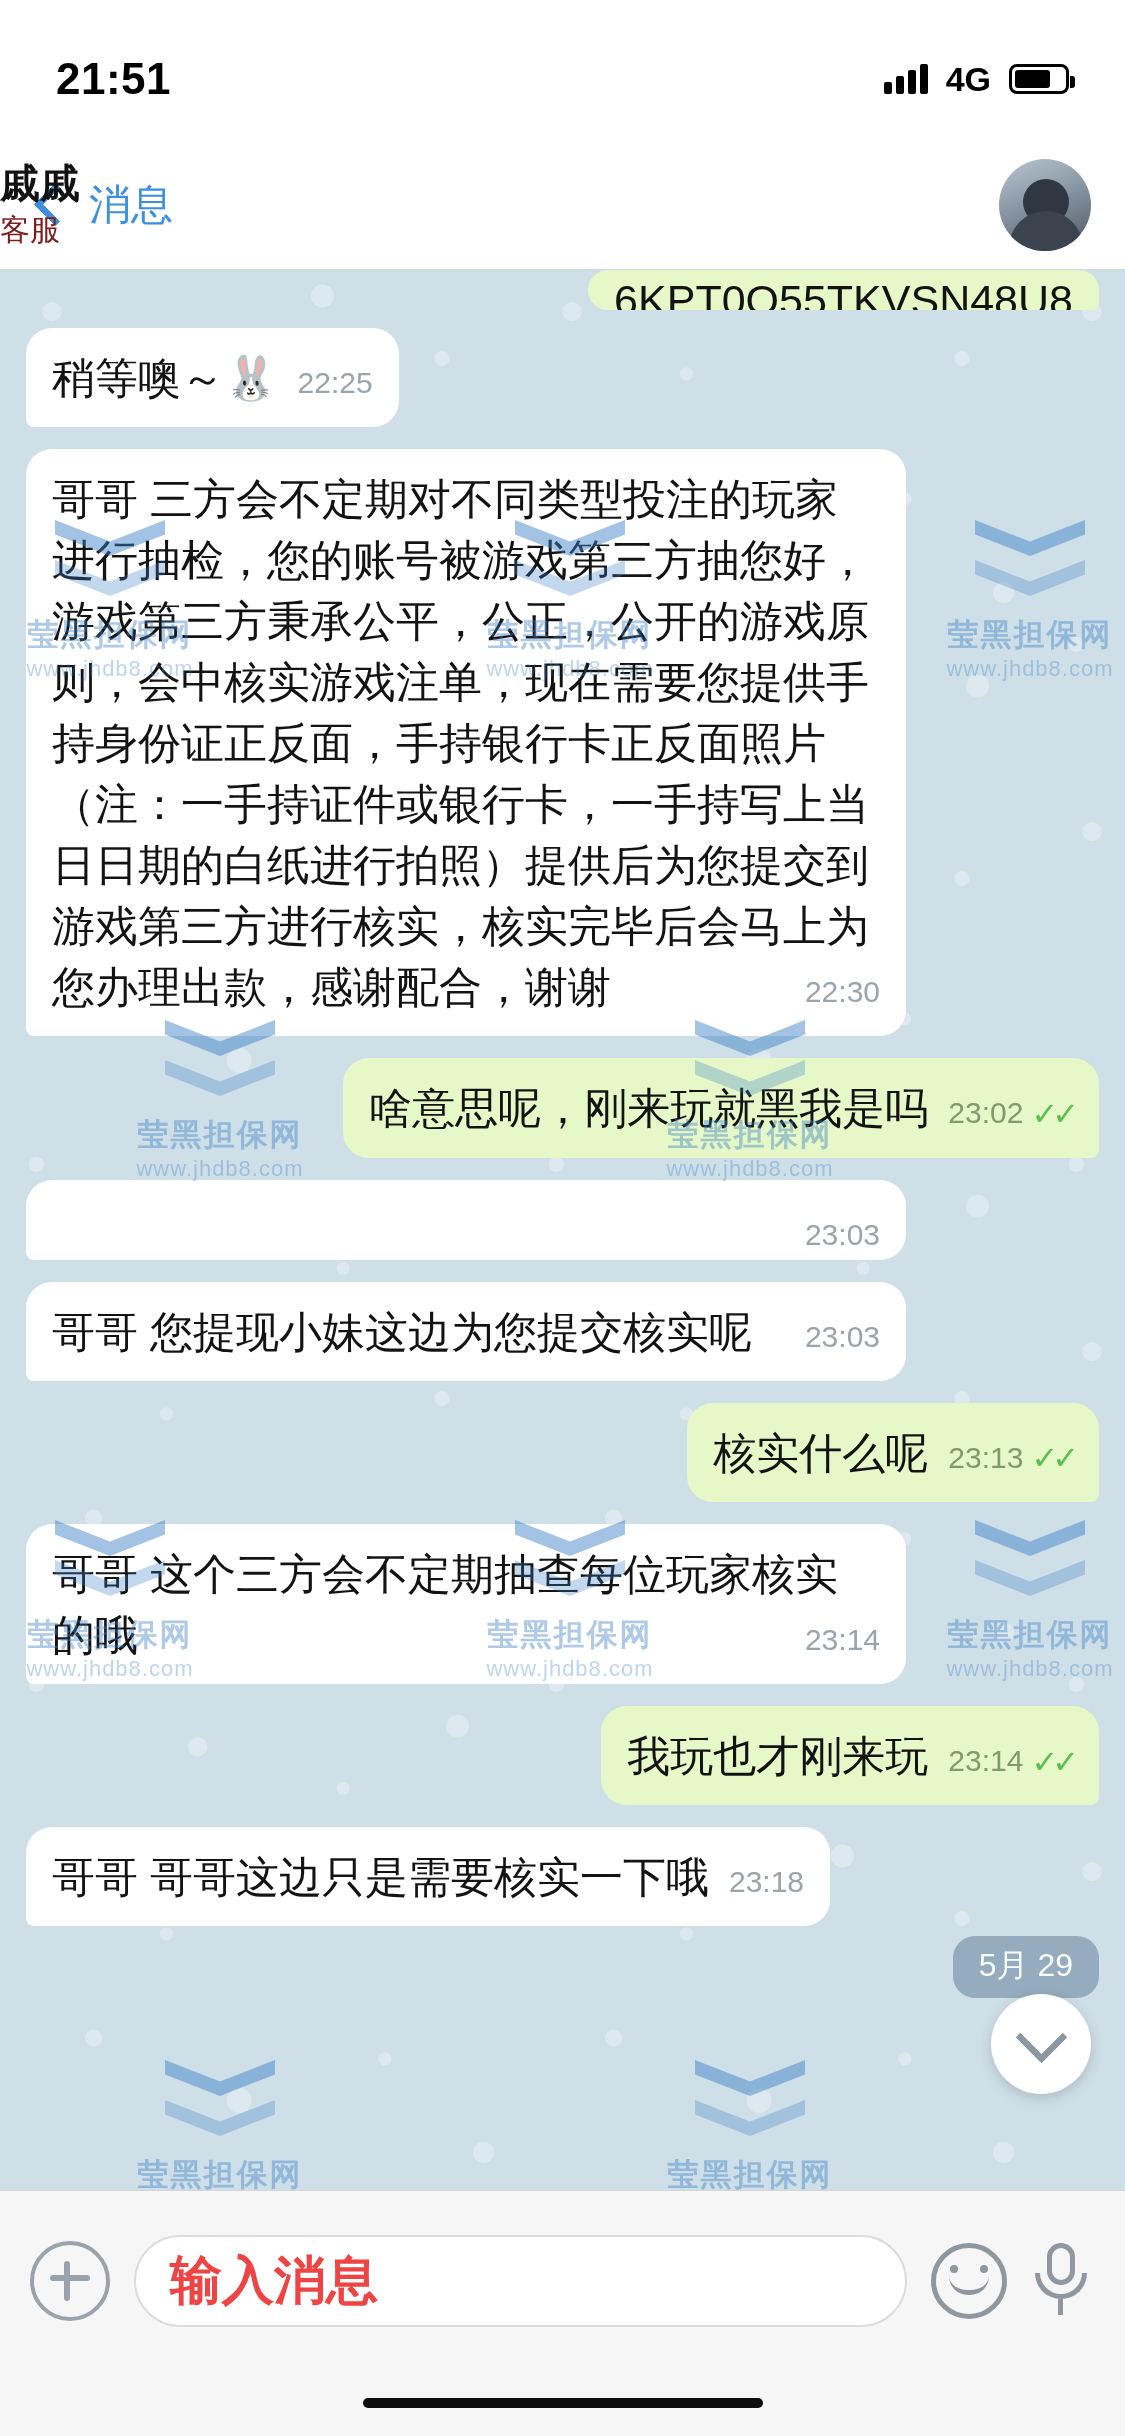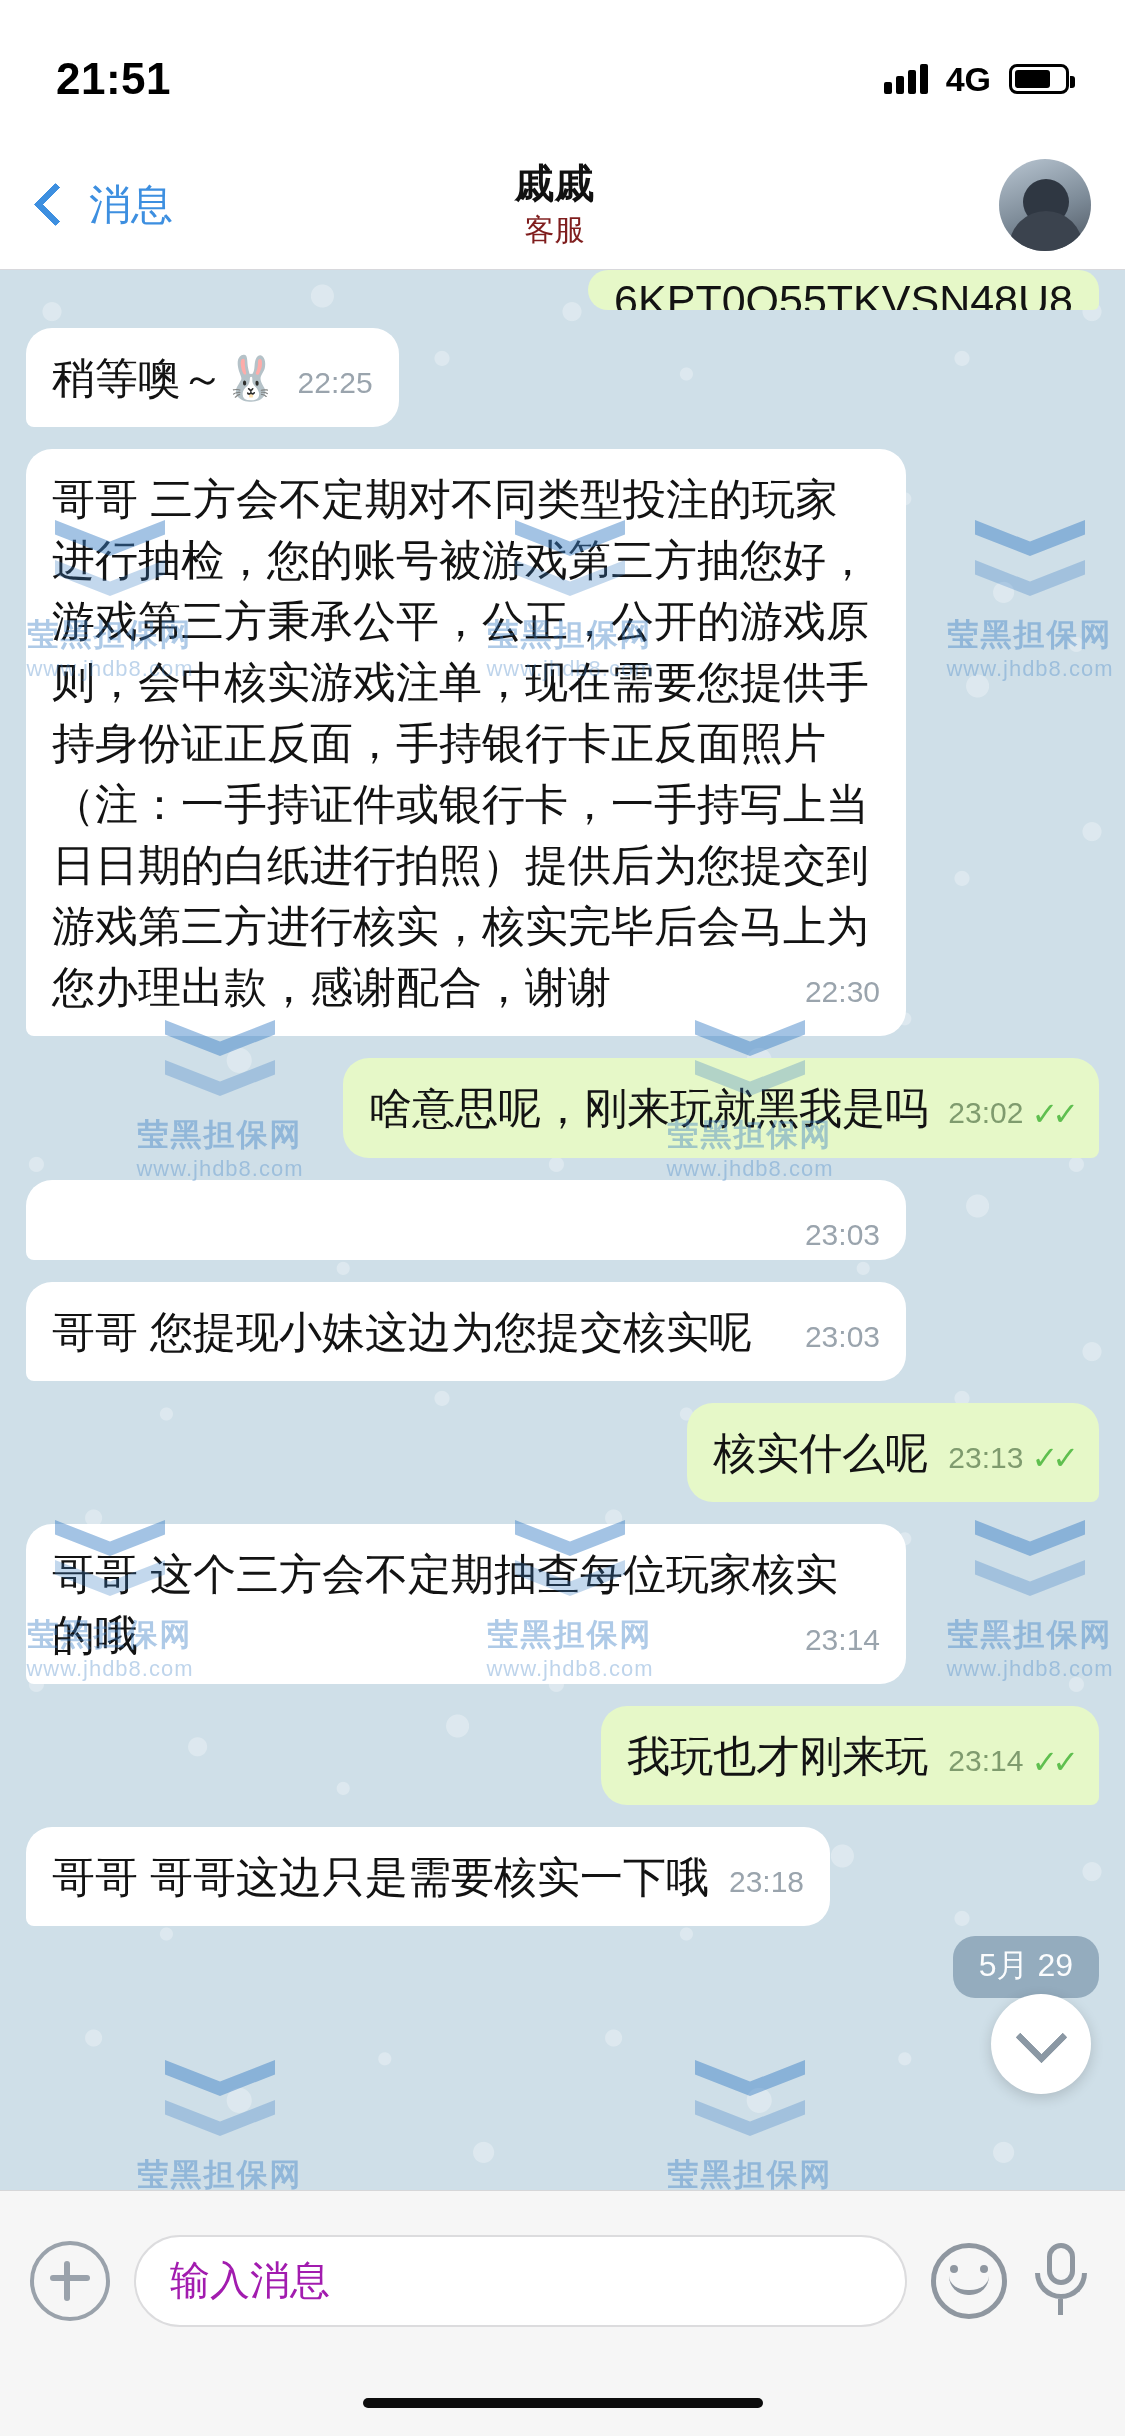--- a/index.html
+++ b/index.html
@@ -129,21 +129,20 @@
     border-radius: 2px;
   }
   .nav-back-label {
     font-size: 42px;
     color: #3d8fe0;
     margin-left: 8px;
   }
   .nav-center {
     position: absolute;
     left: 0; right: 16px;
-    text-align: center;
     pointer-events: none;
   }
   .nav-title {
     font-size: 40px;
     font-weight: bold;
     color: #111;
     line-height: 1.15;
   }
   .nav-sub {
     font-size: 30px;
@@ -342,22 +341,23 @@
     height: 92px;
     background: #ffffff;
     border: 2px solid #dcdcde;
     border-radius: 46px;
     display: flex;
     align-items: center;
     padding: 0 34px;
     box-sizing: border-box;
   }
   .input-placeholder {
-    font-size: 40px;
-    color: #a21caf;
+    font-size: 52px;
+    color: #ef4444;
+    font-weight: bold;
   }
   .emoji-btn {
     width: 66px; height: 66px;
     border-radius: 50%;
     border: 5px solid #8f97a0;
     position: relative;
     flex: 0 0 auto;
   }
   .emoji-btn .eye {
     position: absolute;

